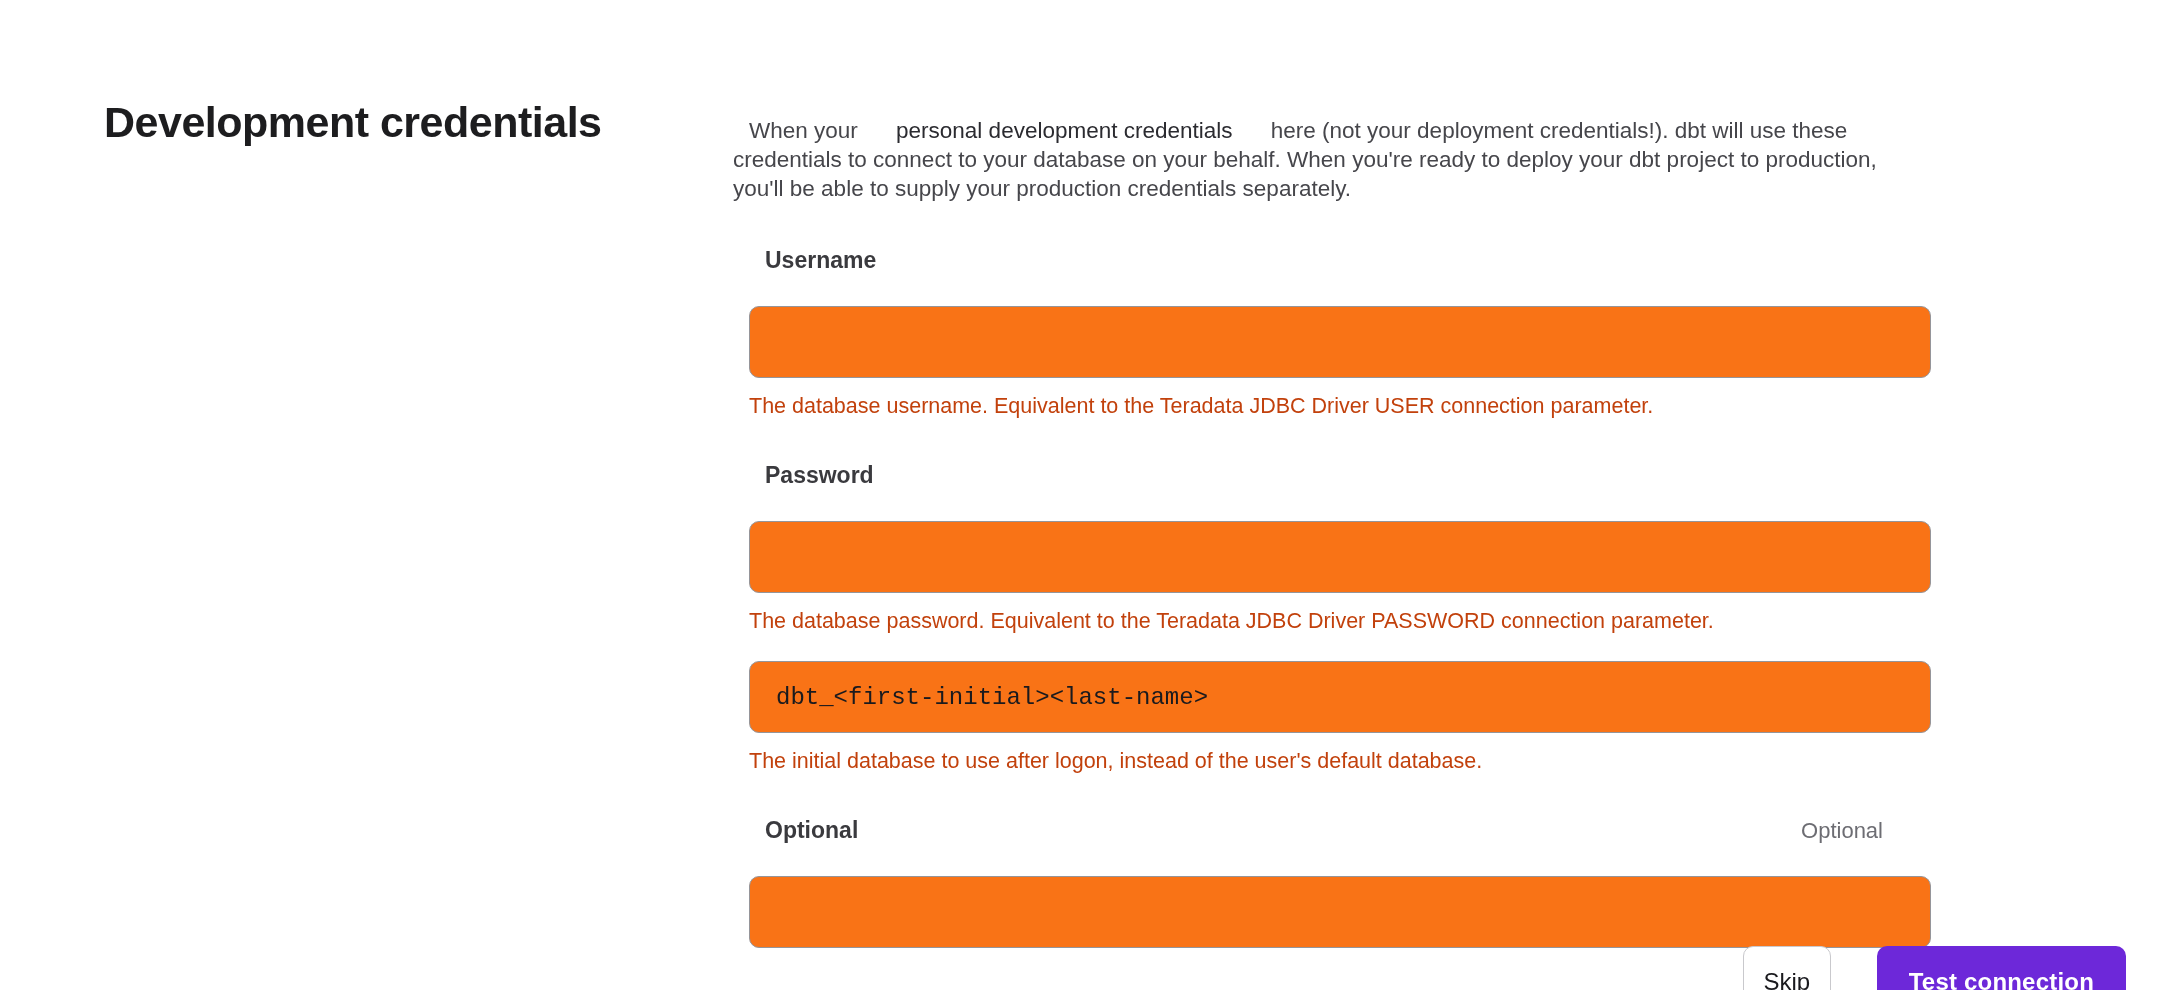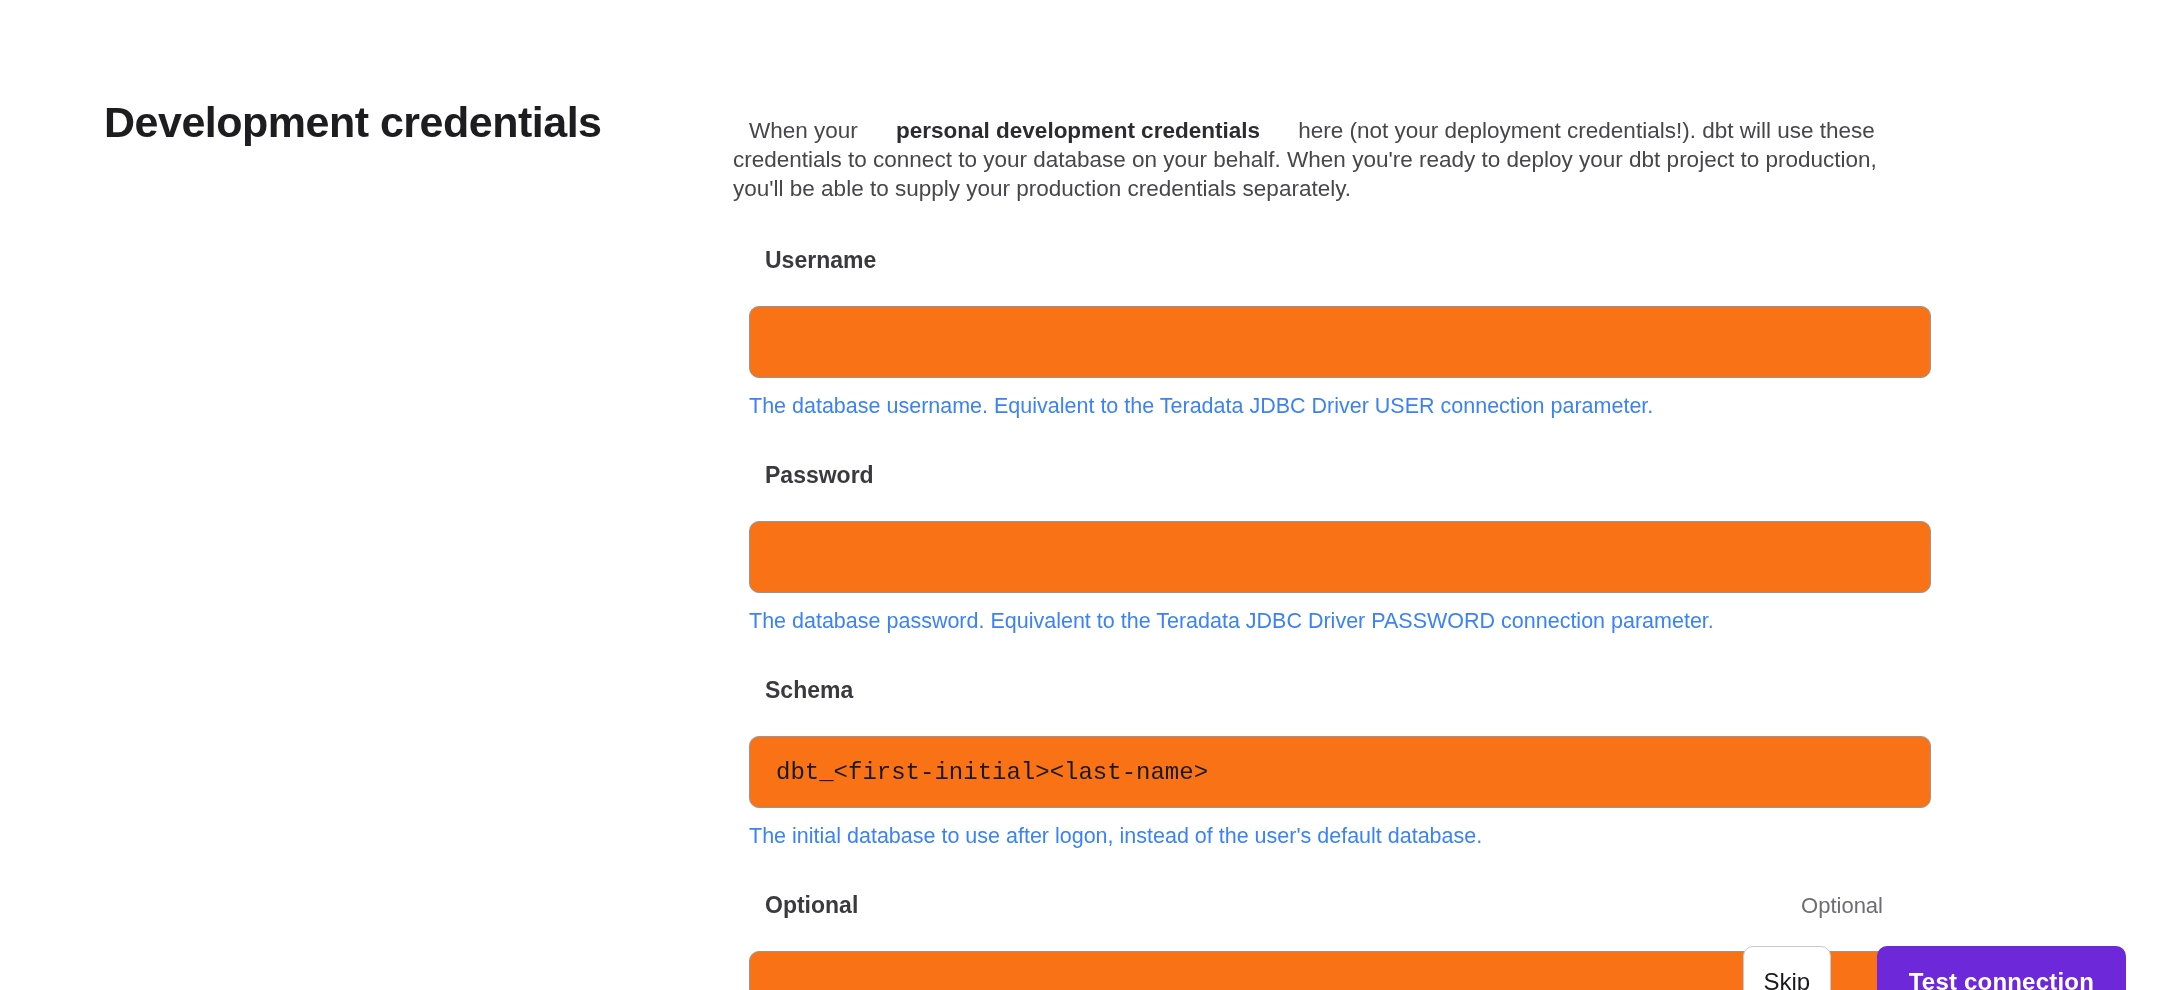--- a/index.html
+++ b/index.html
@@ -27,21 +27,21 @@
     left: 653px;
     top: 36px;
     width: 1214px;
   }
   .intro {
     font-size: 22.5px;
     line-height: 29px;
     color: #46464b;
     margin-bottom: 28px;
   }
-  .intro b { color: #2b2b30; font-weight: 700; }
+  .intro b { color: #2b2b30; font-weight: 400; }
   .field { margin-bottom: 28px; }
   .label-row {
     display: flex;
     justify-content: space-between;
     align-items: baseline;
     line-height: 27px;
     margin-bottom: 5px;
   }
   .field-label {
     font-size: 23px;
@@ -63,21 +63,21 @@
     padding: 0 26px;
     font-family: Liberation Mono, monospace;
     font-size: 24px;
     color: #1a1a1e;
     outline: none;
   }
   .helper {
     margin-top: 11px;
     font-size: 21.5px;
     line-height: 24px;
-    color: #3b82f6;
+    color: #c2410c;
   }
   .footer {
     position: absolute;
     top: 866px;
     right: 54px;
     display: flex;
     align-items: center;
     gap: 14px;
   }
   .btn {
@@ -128,23 +128,20 @@
 
     <div class="field">
       <div class="label-row">
         <span class="field-label">Password</span>
       </div>
       <input class="text-input" type="password" value="" style="">
       <div class="helper">The database password. Equivalent to the Teradata JDBC Driver PASSWORD connection parameter.</div>
     </div>
 
     <div class="field">
-      <div class="label-row">
-        <span class="field-label">Schema</span>
-      </div>
       <input class="text-input" type="text" value="dbt_&lt;first-initial&gt;&lt;last-name&gt;" style="">
       <div class="helper">The initial database to use after logon, instead of the user's default database.</div>
     </div>
 
     <div class="field">
       <div class="label-row">
         <span class="field-label">Optional</span>
         <span class="optional-badge">Optional</span>
       </div>
       <input class="text-input" type="text" value="" style="">

